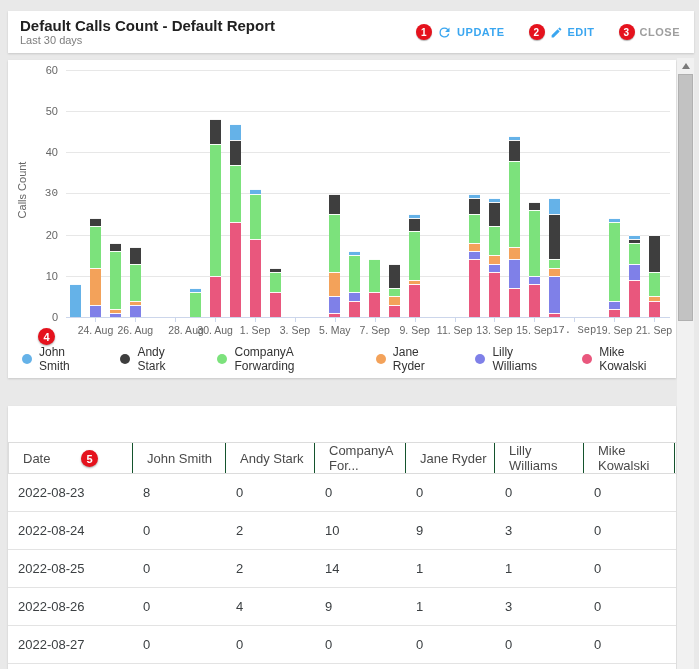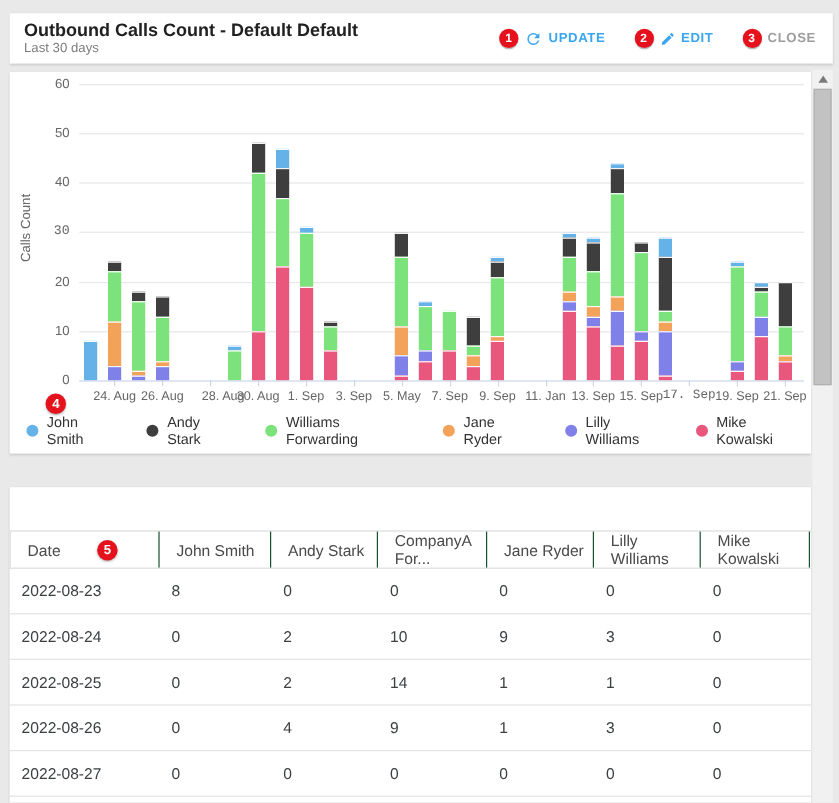--- a/index.html
+++ b/index.html
@@ -64,21 +64,21 @@
   .trow{position:absolute;left:0;width:668px;height:38px;display:grid;
     grid-template-columns:125px 93px 89px 91px 89px 89px 91px 1fr;
     border-bottom:1px solid #e3e3e3;box-sizing:border-box;align-items:center;}
   .td{padding-left:10px;font-size:13px;color:#3c4043;}
 </style>
 </head>
 <body>
 
 <div class="card header-card">
   <div>
-    <div class="title">Outbound Calls Count - Default Default</div>
+    <div class="title">Default Calls Count - Default Report</div>
     <div class="subtitle">Last 30 days</div>
   </div>
   <div class="actions">
       <div class="action" style="color: rgb(58, 166, 240);">
         <span class="nbadge">1</span>
         <span class="icon">
           <svg width="15" height="15" viewBox="0 0 24 24">
             <path fill="#3aa6f0" d="M17.65 6.35A7.96 7.96 0 0 0 12 4a8 8 0 1 0 7.73 10h-2.08A6 6 0 1 1 12 6c1.66 0 3.14.69 4.22 1.78L13 11h7V4l-2.35 2.35z"></path>
           </svg>
         </span>
@@ -261,21 +261,21 @@
       <div class="xlab" style="left: 222.05px;">1. Sep</div>
       <div class="xtick" style="left: 286.95px;"></div>
       <div class="xlab" style="left: 261.95px;">3. Sep</div>
       <div class="xtick" style="left: 326.85px;"></div>
       <div class="xlab" style="left: 301.85px;">5. May</div>
       <div class="xtick" style="left: 366.75px;"></div>
       <div class="xlab" style="left: 341.75px;">7. Sep</div>
       <div class="xtick" style="left: 406.65px;"></div>
       <div class="xlab" style="left: 381.65px;">9. Sep</div>
       <div class="xtick" style="left: 446.55px;"></div>
-      <div class="xlab" style="left: 421.55px;">11. Jan</div>
+      <div class="xlab" style="left: 421.55px;">11. Sep</div>
       <div class="xtick" style="left: 486.45px;"></div>
       <div class="xlab" style="left: 461.45px;">13. Sep</div>
       <div class="xtick" style="left: 526.35px;"></div>
       <div class="xlab" style="left: 501.35px;">15. Sep</div>
       <div class="xtick" style="left: 566.25px;"></div>
       <div class="xlab" style="left: 541.25px; font-family: Liberation Mono, monospace;">17. Sep</div>
       <div class="xtick" style="left: 606.15px;"></div>
       <div class="xlab" style="left: 581.15px;">19. Sep</div>
       <div class="xtick" style="left: 646.05px;"></div>
       <div class="xlab" style="left: 621.05px;">21. Sep</div>
@@ -286,21 +286,21 @@
       <div class="legend-item">
         <span class="legend-dot" style="background: rgb(101, 178, 232);"></span>
         <span class="legend-label">John Smith</span>
       </div>
       <div class="legend-item">
         <span class="legend-dot" style="background: rgb(62, 62, 62);"></span>
         <span class="legend-label">Andy Stark</span>
       </div>
       <div class="legend-item">
         <span class="legend-dot" style="background: rgb(124, 226, 124);"></span>
-        <span class="legend-label">Williams Forwarding</span>
+        <span class="legend-label">CompanyA Forwarding</span>
       </div>
       <div class="legend-item">
         <span class="legend-dot" style="background: rgb(243, 162, 90);"></span>
         <span class="legend-label">Jane Ryder</span>
       </div>
       <div class="legend-item">
         <span class="legend-dot" style="background: rgb(127, 128, 232);"></span>
         <span class="legend-label">Lilly Williams</span>
       </div>
       <div class="legend-item">

